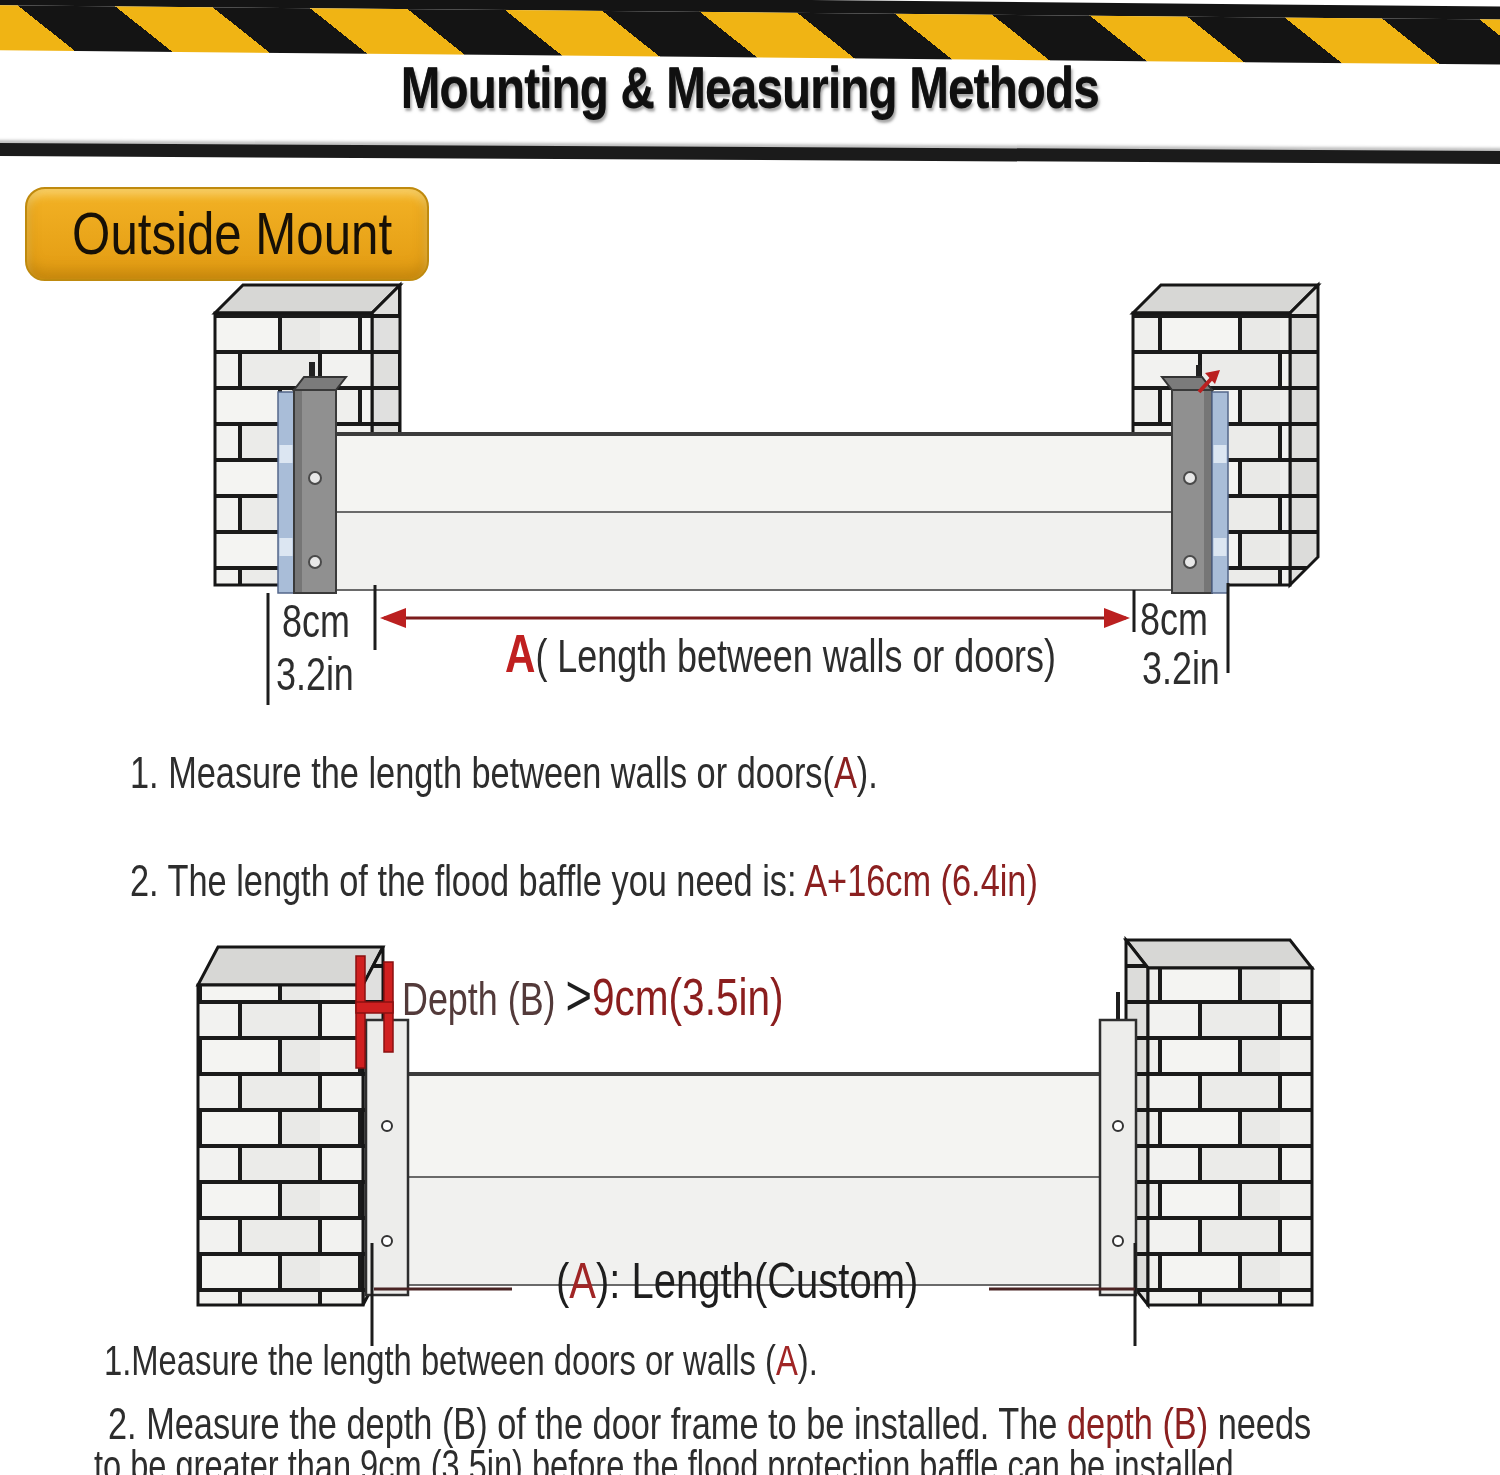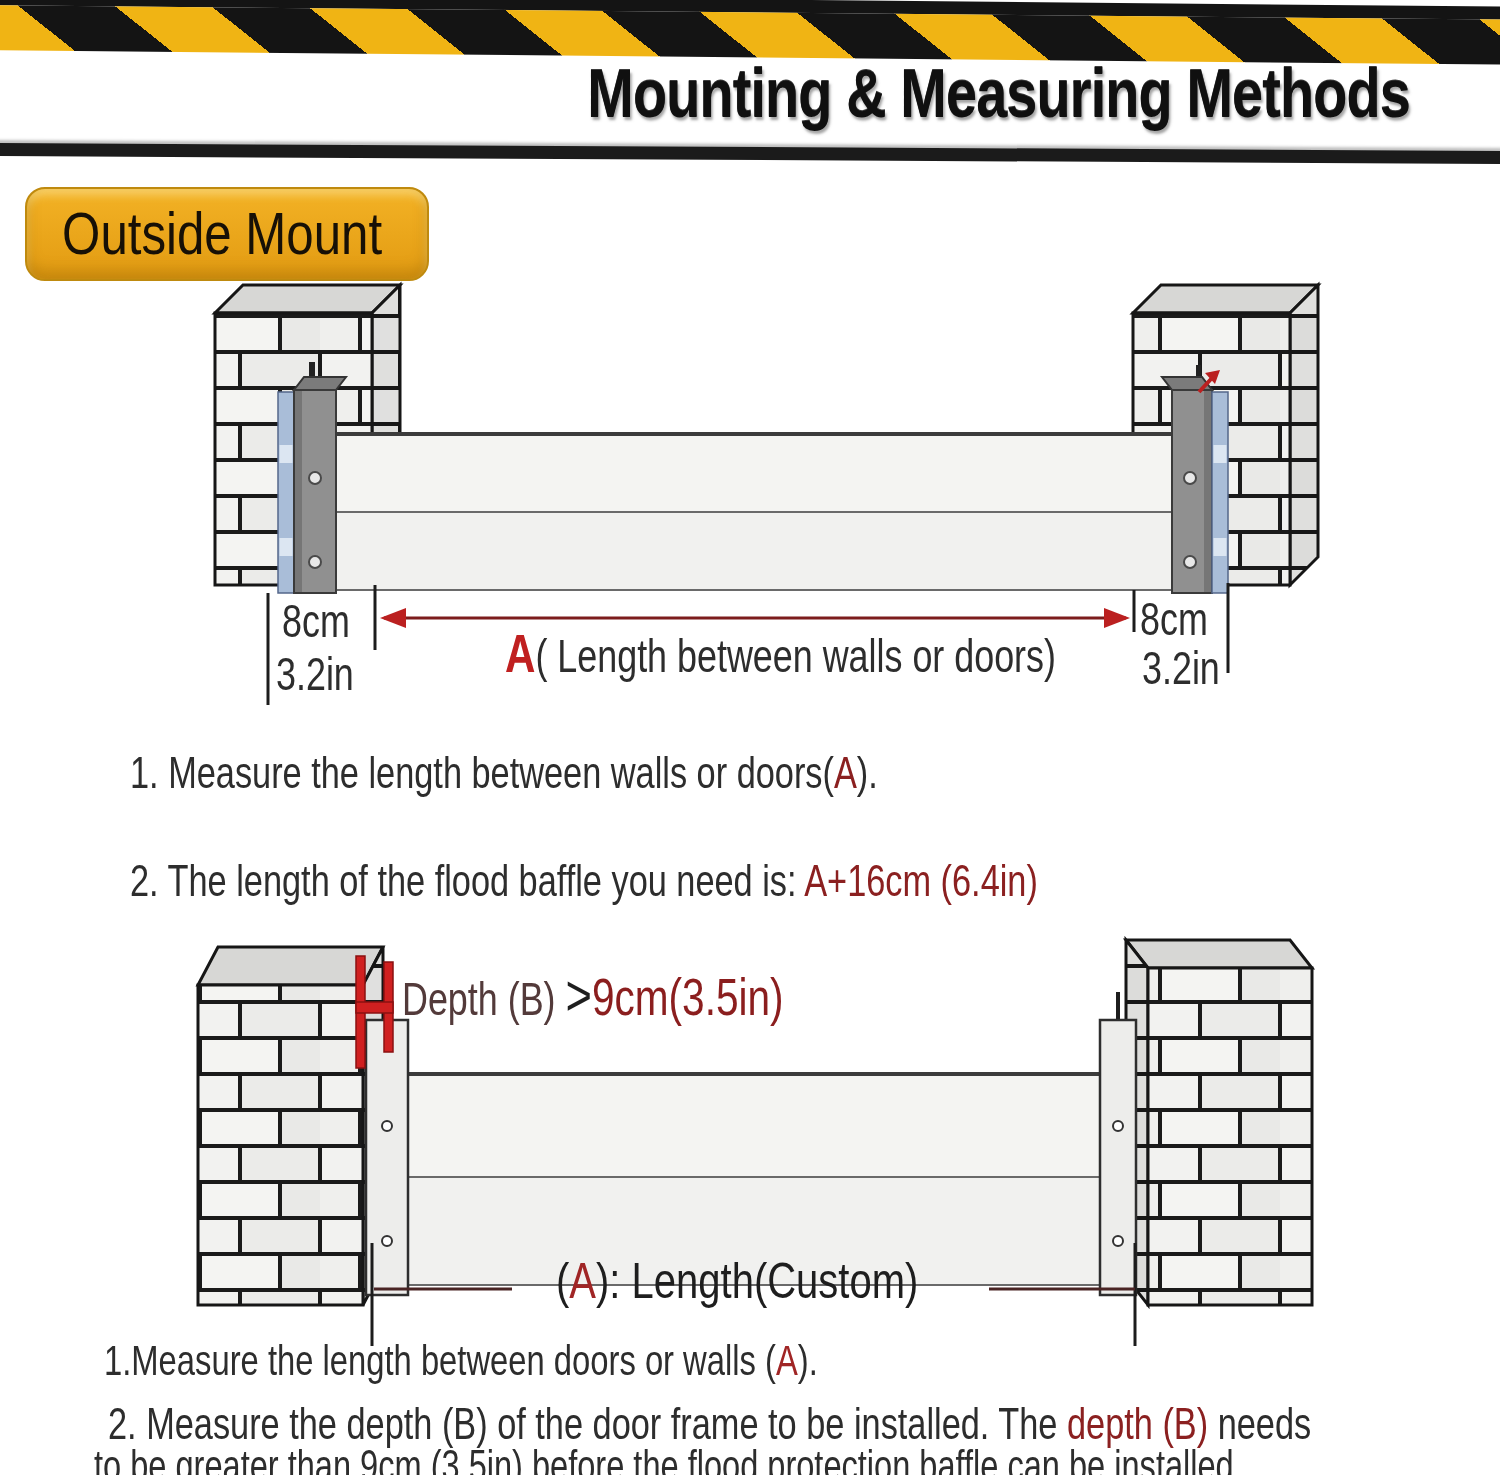--- a/index.html
+++ b/index.html
@@ -5,23 +5,23 @@
   html,body{margin:0;padding:0;background:#fff;}
   #stage{position:relative;width:1500px;height:1475px;overflow:hidden;background:#ffffff;
          font-family:"Liberation Sans",sans-serif;}
   .abs{position:absolute;}
   .cond{font-family:"Liberation Sans",sans-serif;white-space:nowrap;color:#2d2d2d;
         transform:scaleX(0.78);transform-origin:left top;line-height:1.08;}
   .condc{font-family:"Liberation Sans",sans-serif;white-space:nowrap;color:#101010;
         transform:scaleX(0.82);transform-origin:center top;line-height:1.08;}
   .badge{background:linear-gradient(#f3b225,#e29b12);border:2px solid #bf8a0e;border-radius:20px;
          box-shadow:inset 0 -8px 14px rgba(140,95,0,.35), inset 0 6px 8px rgba(255,235,160,.55);
-         display:flex;align-items:center;justify-content:flex-start;}
+         display:flex;align-items:center;justify-content:flex-end;}
   .badge span{font-size:60px;color:#171006;}
-  .title{width:100%;text-align:right;font-weight:bold;font-size:68px;color:#0d0d0d;
+  .title{width:100%;text-align:center;font-weight:bold;font-size:58px;color:#0d0d0d;
          letter-spacing:-1px;
          text-shadow:2px 3px 3px rgba(90,90,90,.55), 0 -1px 0 #3c3c3c;}
   .redA{color:#c02020;font-weight:bold;}
   .darkred{color:#8b2020;}
   .stripewrap{left:-22px;top:-8px;width:1560px;transform:rotate(0.55deg);transform-origin:left top;}
   .stripebar1{width:100%;height:13px;background:#141414;}
   .stripebar2{width:100%;height:45px;
       background:repeating-linear-gradient(38deg,#f0b414 0 60px,#141414 60px 120px);}
   .blackbar{left:-10px;top:143px;width:1520px;height:13px;background:#1b1b1b;
       transform:rotate(0.30deg);transform-origin:left top;box-shadow:0 -3px 3px rgba(0,0,0,.25);}

